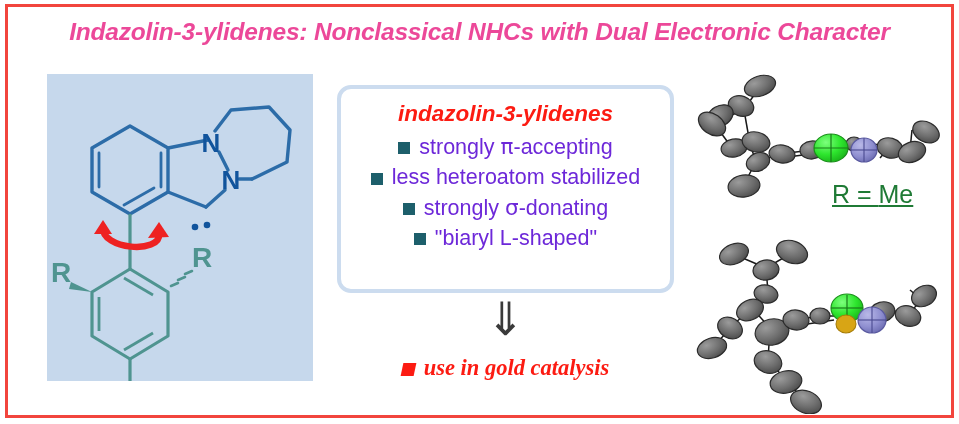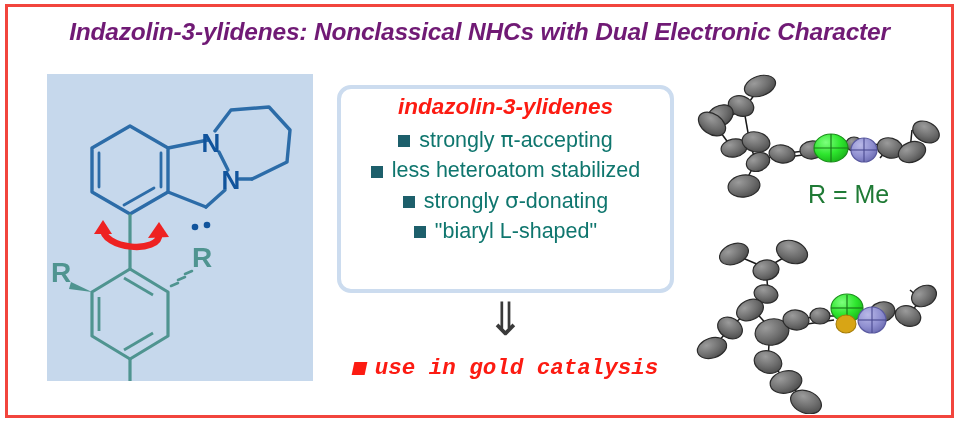--- a/index.html
+++ b/index.html
@@ -33,21 +33,21 @@
   .title {
     position: absolute;
     left: 0;
     top: 18px;
     width: 959px;
     text-align: center;
     font-family: "Liberation Sans", sans-serif;
     font-size: 24.5px;
     font-weight: bold;
     font-style: italic;
-    color: #701a75;
+    color: #ec4899;
     letter-spacing: -0.2px;
     white-space: nowrap;
   }
 
   
   .struct-panel {
     position: absolute;
     left: 47px;
     top: 74px;
     width: 266px;
@@ -66,39 +66,39 @@
     width: 337px;
     height: 208px;
     border: 4px solid #ccdcef;
     border-radius: 14px;
     background: #ffffff;
     box-sizing: border-box;
     display: flex;
     flex-direction: column;
     align-items: center;
     justify-content: flex-start;
-    padding-top: 5px;
+    padding-top: 12px;
   }
   .fact-heading {
     font-family: "Liberation Sans", sans-serif;
     font-size: 22.5px;
     font-weight: bold;
     font-style: italic;
     color: #fc1b12;
     white-space: nowrap;
     margin-bottom: 4px;
   }
   .fact-item {
     display: flex;
     align-items: center;
     justify-content: center;
     gap: 9px;
     font-family: "Liberation Sans", sans-serif;
     font-size: 21.5px;
-    color: #0f766e;
+    color: #6d28d9;
     white-space: nowrap;
     line-height: 1.32;
     margin-top: 2px;
   }
   .sq {
     display: inline-block;
     width: 12px;
     height: 12px;
     background: #1d5f6b;
     flex: 0 0 auto;
@@ -131,21 +131,21 @@
     display: inline-block;
     width: 13px;
     height: 13px;
     background: #fc1b12;
     margin-right: 9px;
     position: relative;
     top: 1px;
     transform: skewX(-12deg);
   }
   .conclusion .ctext {
-    font-family: Liberation Mono, monospace;
+    font-family: Liberation Serif, serif;
     font-size: 22.5px;
     font-weight: bold;
     font-style: italic;
     color: #fc1b12;
   }
 
   
   .xtal {
     position: absolute;
     background: #ffffff;
@@ -154,21 +154,21 @@
   .xtal-bot  { left: 694px; top: 232px; width: 256px; height: 182px; }
   .xtal svg { display: block; }
   .xtal-label {
     position: absolute;
     font-family: "Liberation Sans", sans-serif;
     font-size: 25px;
     color: #1f7a35;
     white-space: nowrap;
   }
   .xtal-label .it { font-style: italic; }
-  .lbl-top { left: 808px; top: 180px; }
+  .lbl-top { left: 832px; top: 180px; text-decoration: underline; }
   .lbl-bot { left: 818px; top: 348px; }
 </style>
 </head>
 <body>
 
 <div id="toc-graphic">
   <div class="outer-frame"></div>
 
   <div class="title">Indazolin-3-ylidenes: Nonclassical NHCs with Dual Electronic Character</div>
 

